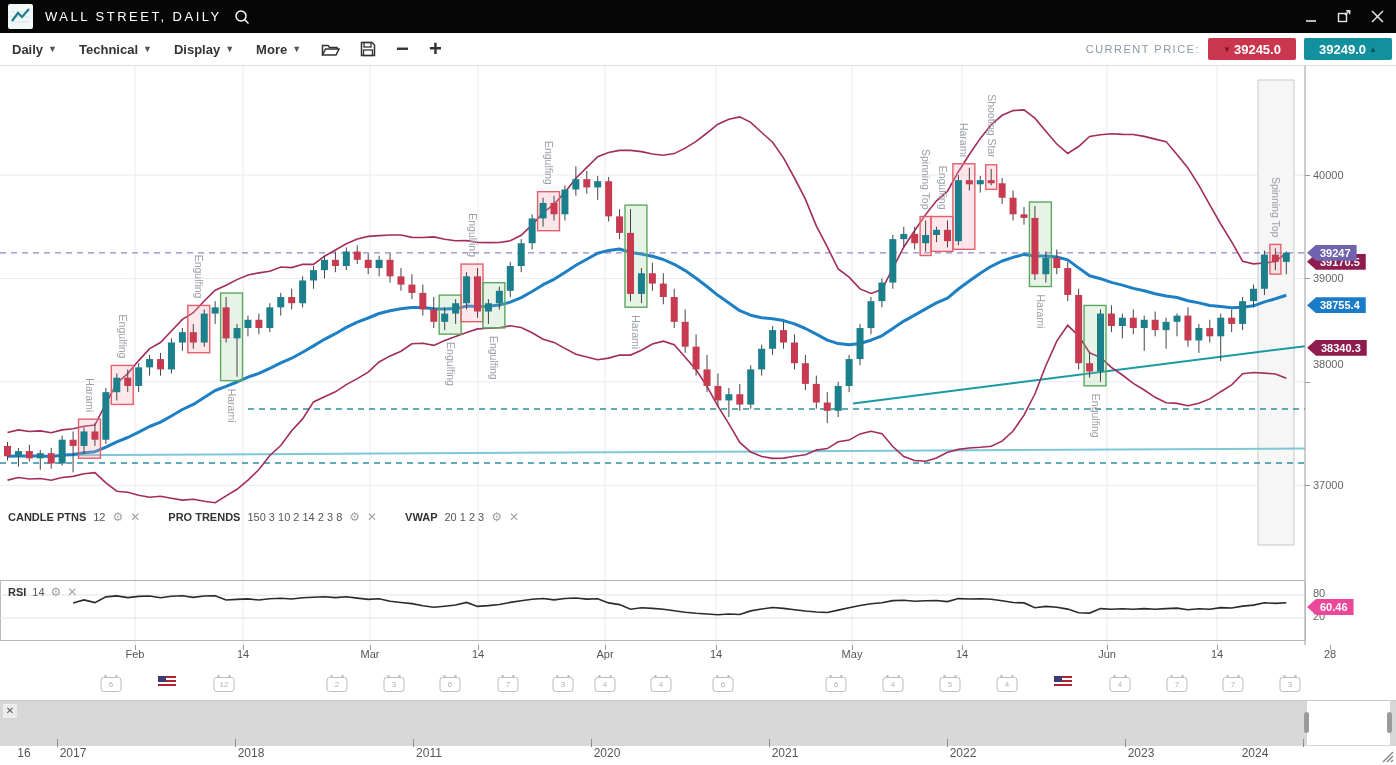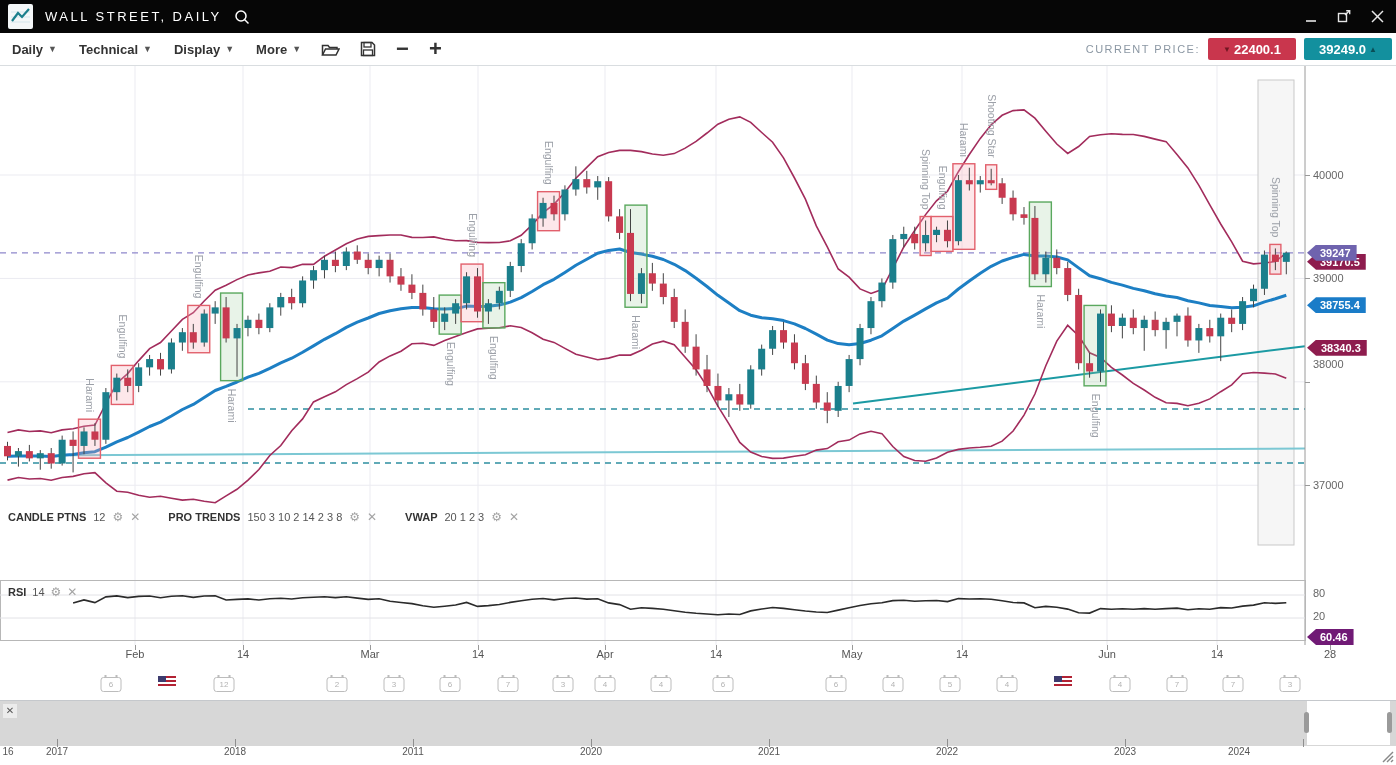--- a/index.html
+++ b/index.html
@@ -42,21 +42,21 @@
   
   .ev{position:absolute;top:677px;width:19px;height:13px;border:1px solid #bcbcbc;border-radius:3px;color:#b3b3b3;font-size:8px;display:flex;align-items:center;justify-content:center;transform:translateX(-50%);background:#fff;cursor:pointer;}
   .ev:before{content:"";position:absolute;top:-3px;left:3px;width:2px;height:3px;background:#bcbcbc;}
   .ev:after{content:"";position:absolute;top:-3px;right:3px;width:2px;height:3px;background:#bcbcbc;}
   .flag{position:absolute;top:676px;width:18px;height:12px;transform:translateX(-50%);background:repeating-linear-gradient(#b22234 0 2px,#fff 2px 4px);cursor:pointer;}
   .flag:before{content:"";position:absolute;left:0;top:0;width:8px;height:6px;background:#3c3b6e;}
   
   #nav{position:absolute;left:0;top:700px;width:1396px;height:45px;background:#d7d7d7;border-top:1px solid #c5c8cc;}
   #nav-window{position:absolute;left:1307px;top:0;width:83px;height:44px;background:#fff;border:0;cursor:grab;}
   #nav-close{position:absolute;left:3px;top:3px;width:14px;height:14px;background:#ececec;color:#555;font-size:10px;line-height:14px;text-align:center;cursor:pointer;}
-  .yearlab{position:absolute;top:746px;font-size:10px;color:#555;transform:translateX(-50%);}
+  .yearlab{position:absolute;top:746px;font-size:12px;color:#555;transform:translateX(-50%);margin-left:16px;}
   .yeartick{position:absolute;top:739px;width:1px;height:8px;background:#8f8f8f;}
   svg{display:block;}
   text{font-family:"Liberation Sans",sans-serif;}
 </style>
 </head>
 <body>
 
 <div id="app">
 
   <div id="titlebar">
@@ -126,21 +126,21 @@
           <rect x="4" y="1.5" width="7" height="4.5" fill="none" stroke="#333" stroke-width="1.3"></rect>
           <rect x="3.5" y="9" width="9" height="5.5" fill="none" stroke="#333" stroke-width="1.3"></rect>
         </svg>
       </span>
     <span class="tbicon" style="font-size:22px;font-weight:bold;line-height:10px;">−</span>
     <span class="tbicon" style="font-size:22px;font-weight:bold;line-height:10px;">+</span>
     <div id="cp">
       <span id="cp-label">CURRENT PRICE:</span>
       <span class="price-tag" id="sell-tag" style="background: rgb(201, 54, 77);">
           <span class="arr" style="color:#711622;">▼</span>
-          <span>22400.1</span>
+          <span>39245.0</span>
         </span>
       <span class="price-tag" id="buy-tag" style="background: rgb(19, 144, 158); text-align: right;">
           <span>39249.0</span>
           <span class="arr" style="color:#0a4f57;">▲</span>
         </span>
     </div>
   </div>
 
   <svg id="chart" class="abs" style="left:0;top:66px;" width="1396" height="579">
       <line x1="135" y1="0" x2="135" y2="579" stroke="#ebebf1" stroke-width="1"></line>
@@ -451,21 +451,21 @@
       <div class="ylabel" style="top: 485.238px;">37000</div>
       <div class="ytick" style="top: 485.238px;"></div>
       <div class="ylabel" style="top: 593px;">80</div>
       <div class="ylabel" style="top: 616px;">20</div>
     </div>
   <div id="ytags">
       <div class="ytag" style="top: 244.87px; background: rgb(111, 99, 174); z-index: 3;">39247</div>
       <div class="ytag" style="top: 253.66px; background: rgb(142, 28, 78); z-index: 2;">39170.5</div>
       <div class="ytag" style="top: 297.3px; background: rgb(26, 124, 200); z-index: 1;">38755.4</div>
       <div class="ytag" style="top: 339.699px; background: rgb(142, 28, 78); z-index: 1; padding-left: 14px;">38340.3</div>
-      <div class="ytag" style="top: 629px; background: #701a75; z-index: 4;">60.46</div>
+      <div class="ytag" style="top: 599px; background: #ec4899; z-index: 4;">60.46</div>
     </div>
 
   <div id="legend">
     <span class="ind-name">CANDLE PTNS</span>
       <span>12</span>
     <span class="gear">⚙</span>
       <span class="xic">✕</span>
     <span class="ind-gap"></span>
     <span class="ind-name">PRO TRENDS</span>
       <span>150 3 10 2 14 2 3 8</span>

